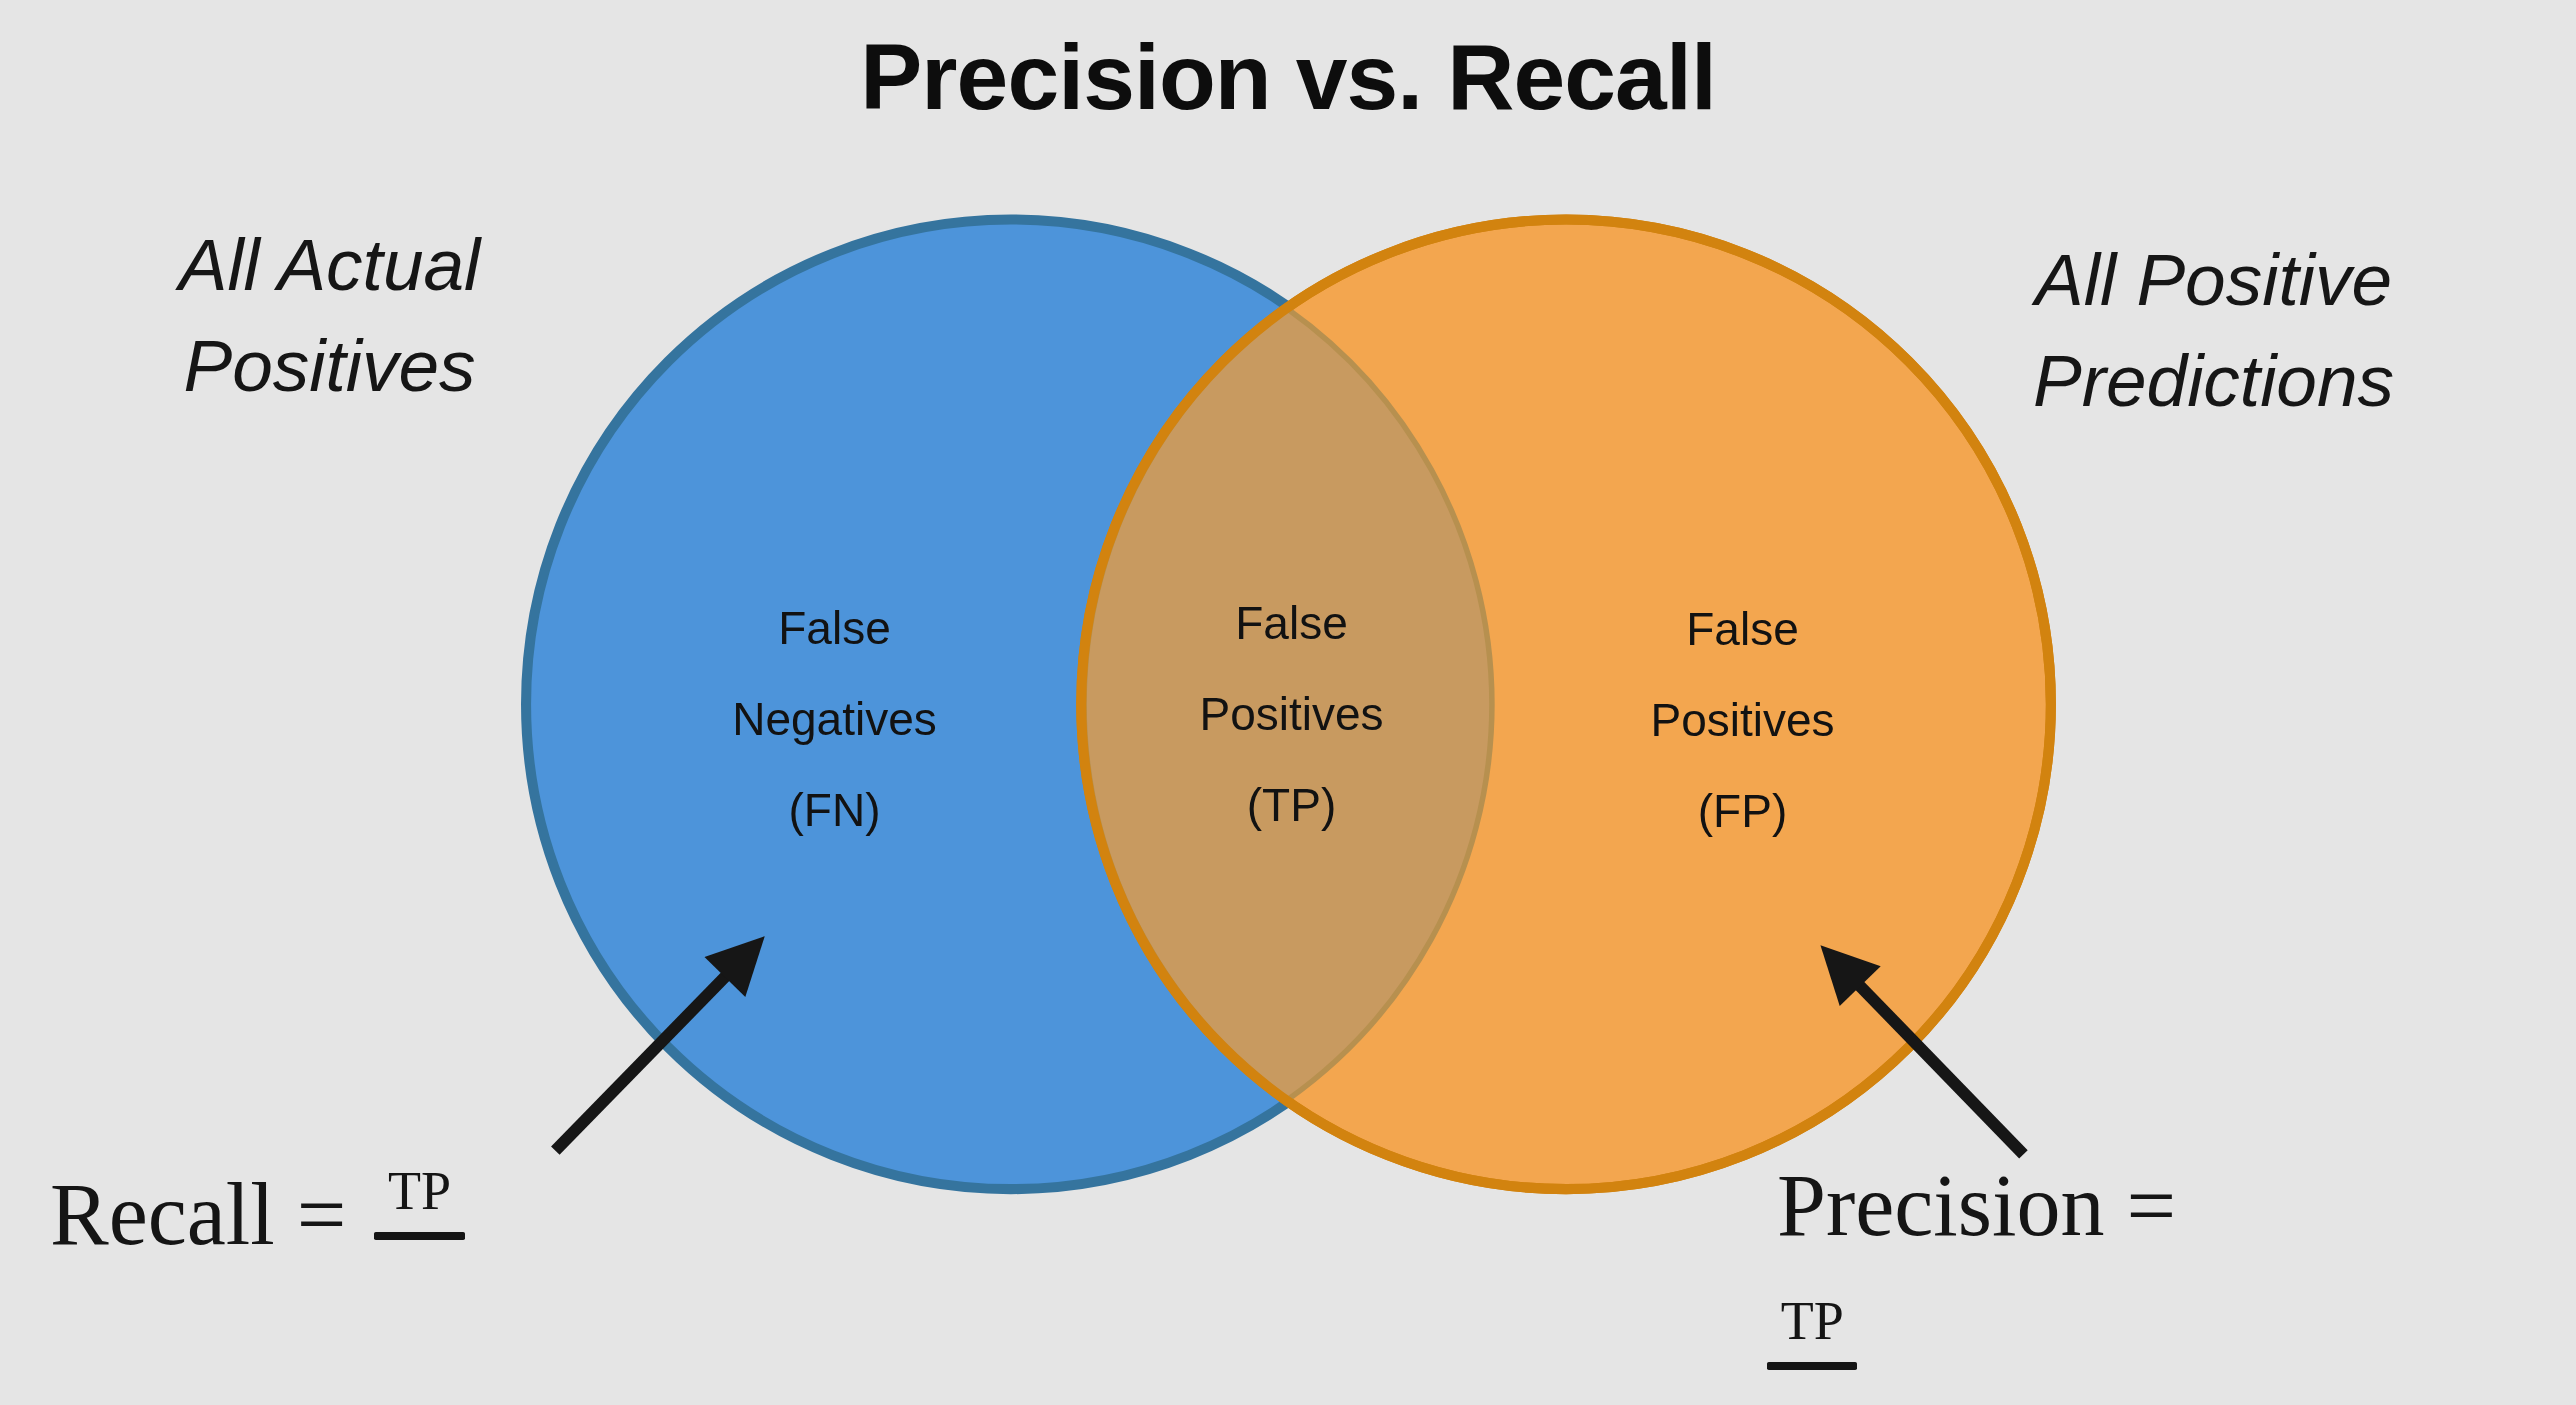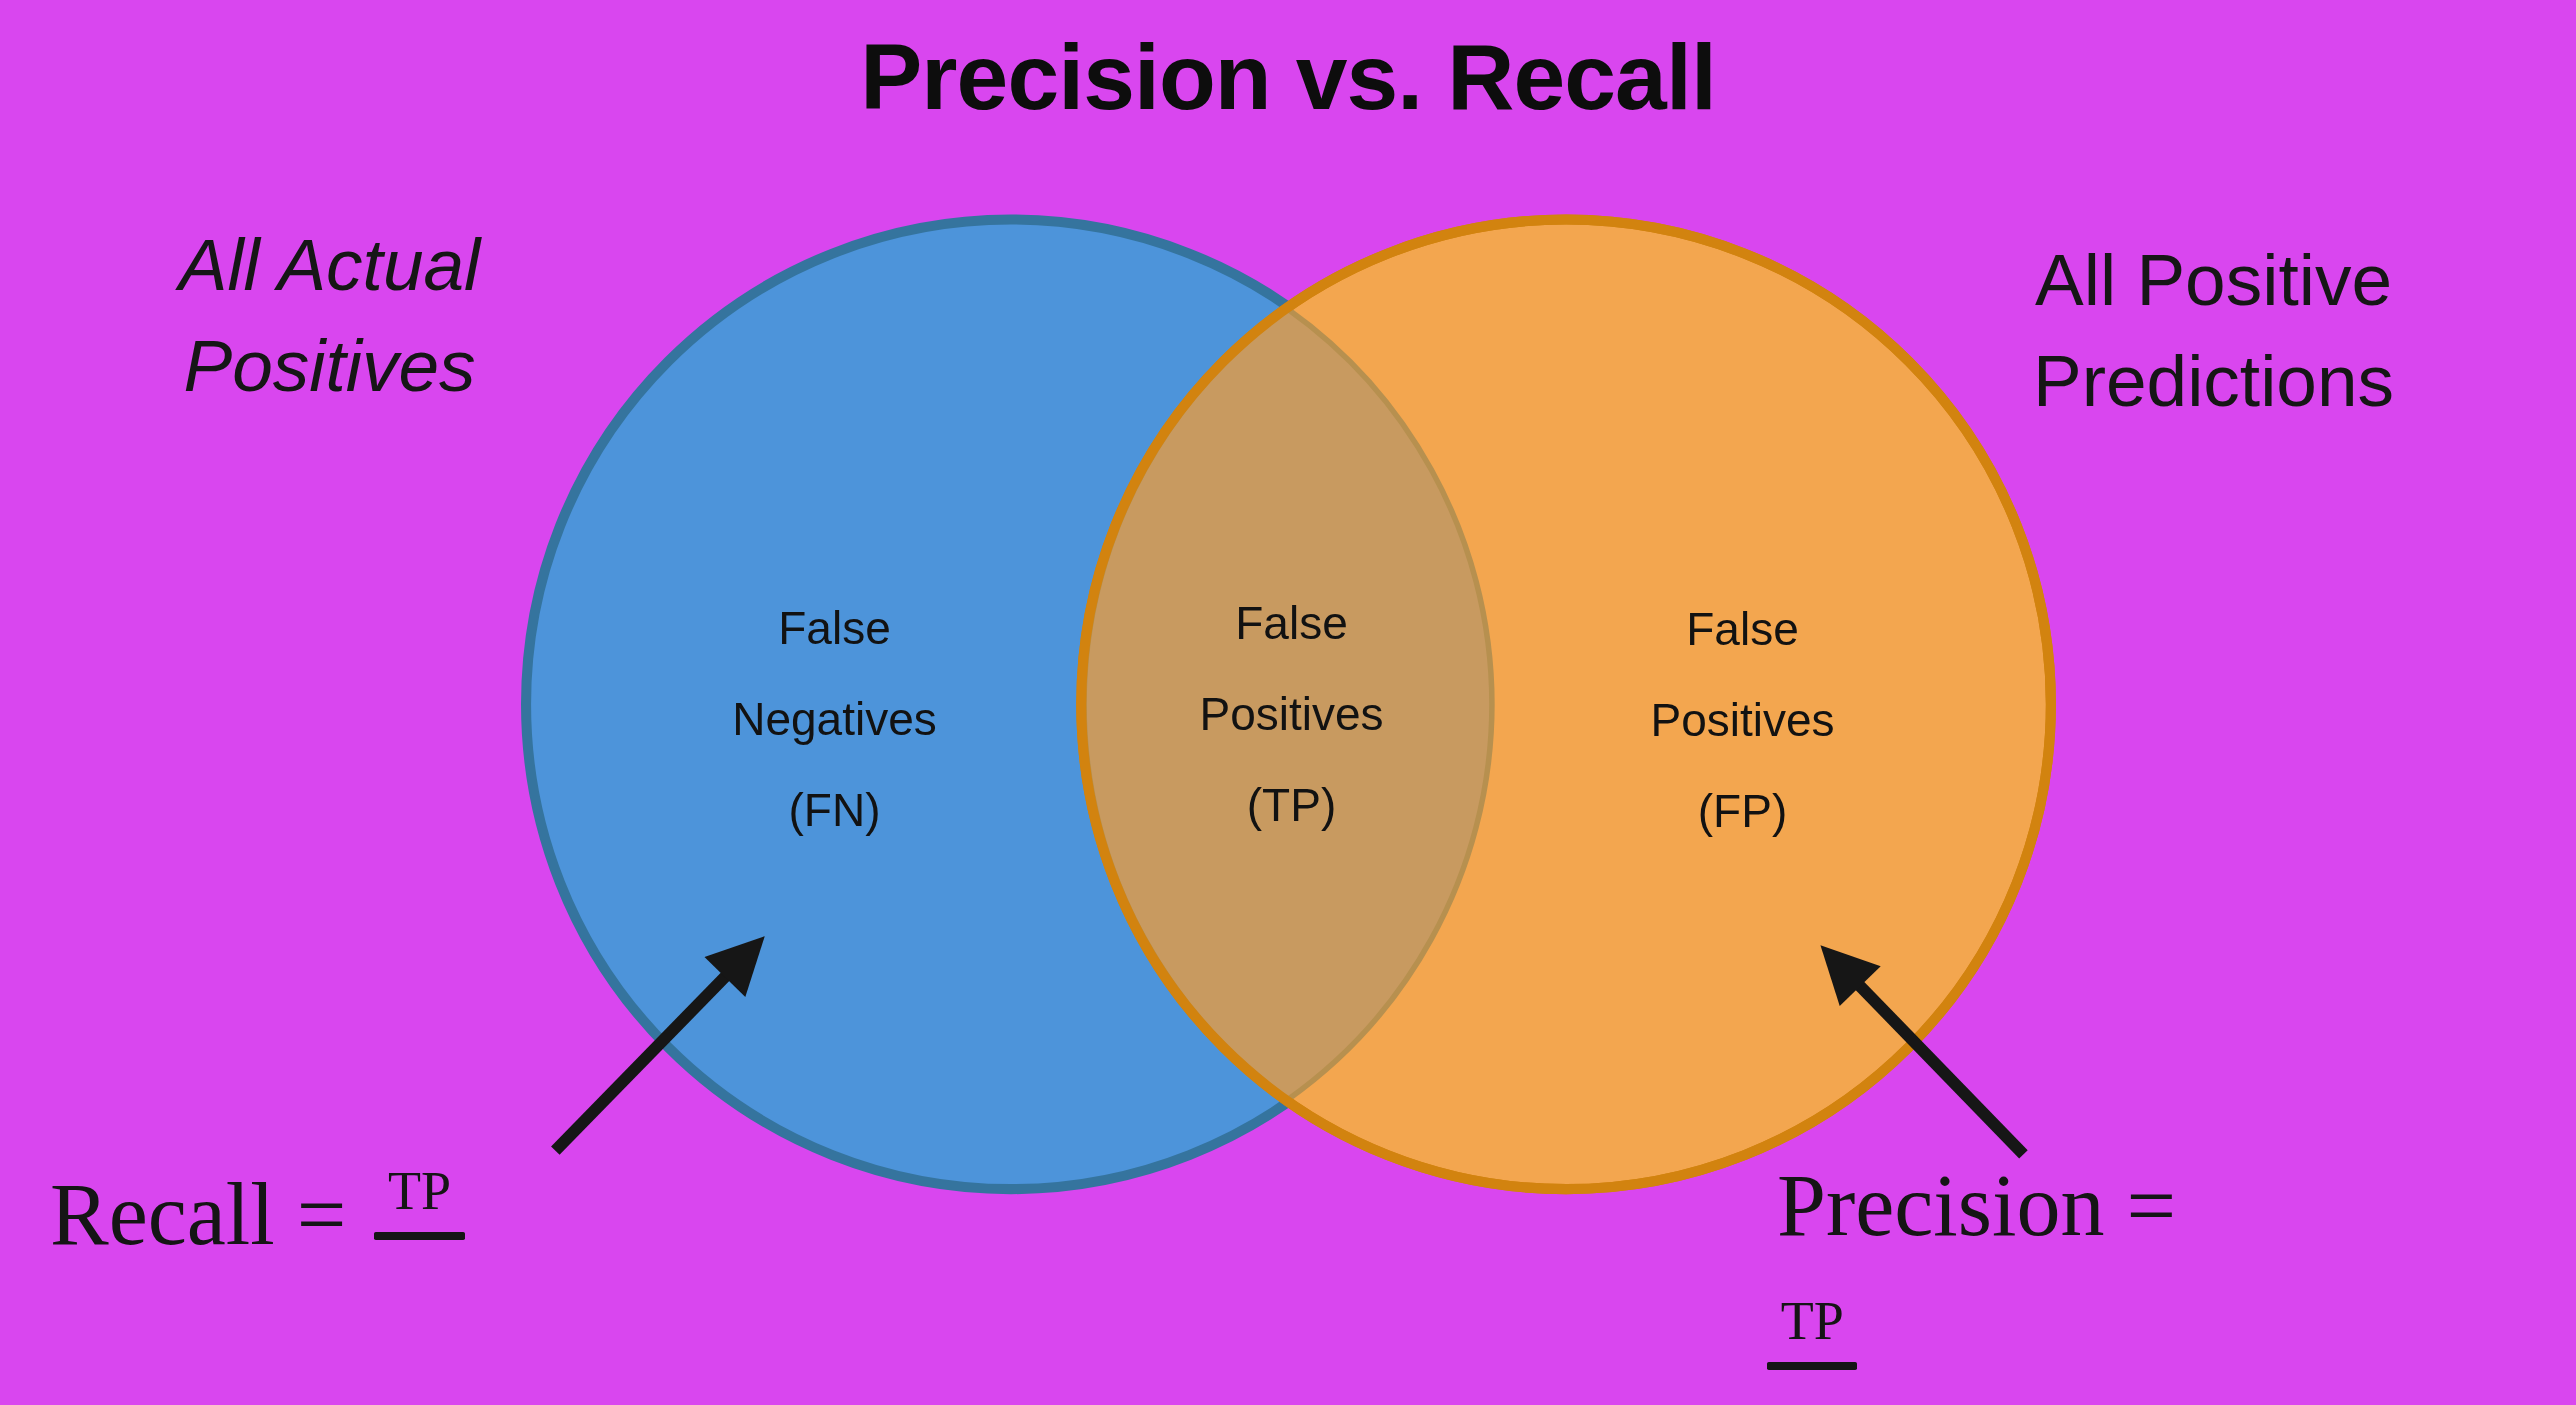--- a/index.html
+++ b/index.html
@@ -1,21 +1,21 @@
 <!DOCTYPE html>
 <html style="font-size:14.6px"><head>
 <meta charset="utf-8">
 <style>
   html, body { margin: 0; padding: 0; }
   body { background: #FAF9F6; }
   #canvas {
     position: relative;
     width: 2576px;
     height: 1405px;
-    background: #d946ef;
+    background: #e5e5e5;
     overflow: hidden;
     font-family: "Liberation Sans", sans-serif;
   }
   #venn-svg { position: absolute; left: 0; top: 0; }
 
   .title {
     position: absolute;
     top: 24px;
     left: 0;
     width: 100%;
@@ -28,21 +28,21 @@
 
   .side-label {
     position: absolute;
     text-align: center;
     font-size: 73px;
     line-height: 101px;
     color: #161616;
     white-space: pre-line;
   }
   .side-label.left  { left: 119px;  top: 214px; width: 421px; font-style: italic; }
-  .side-label.right { left: 2003px; top: 229px; width: 421px; }
+  .side-label.right { left: 2003px; top: 229px; width: 421px; font-style: italic; }
 
   .region-label {
     position: absolute;
     text-align: center;
     font-size: 46px;
     line-height: 91px;
     color: #121212;
     white-space: pre-line;
   }
   .region-label.fn { left: 606px;  top: 583px; width: 457px; }

